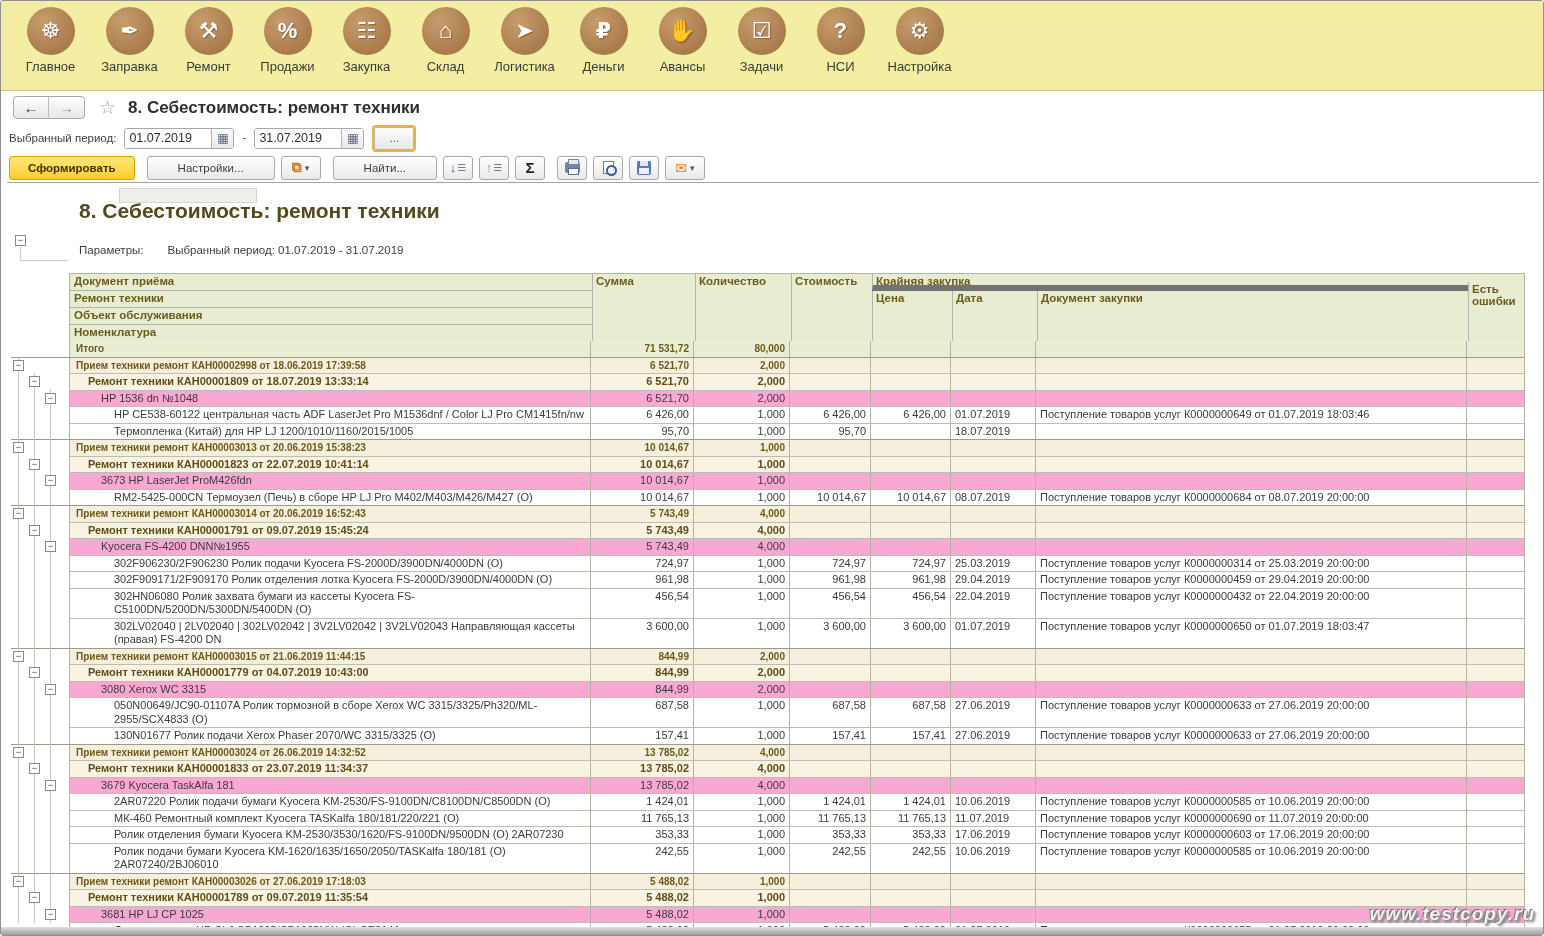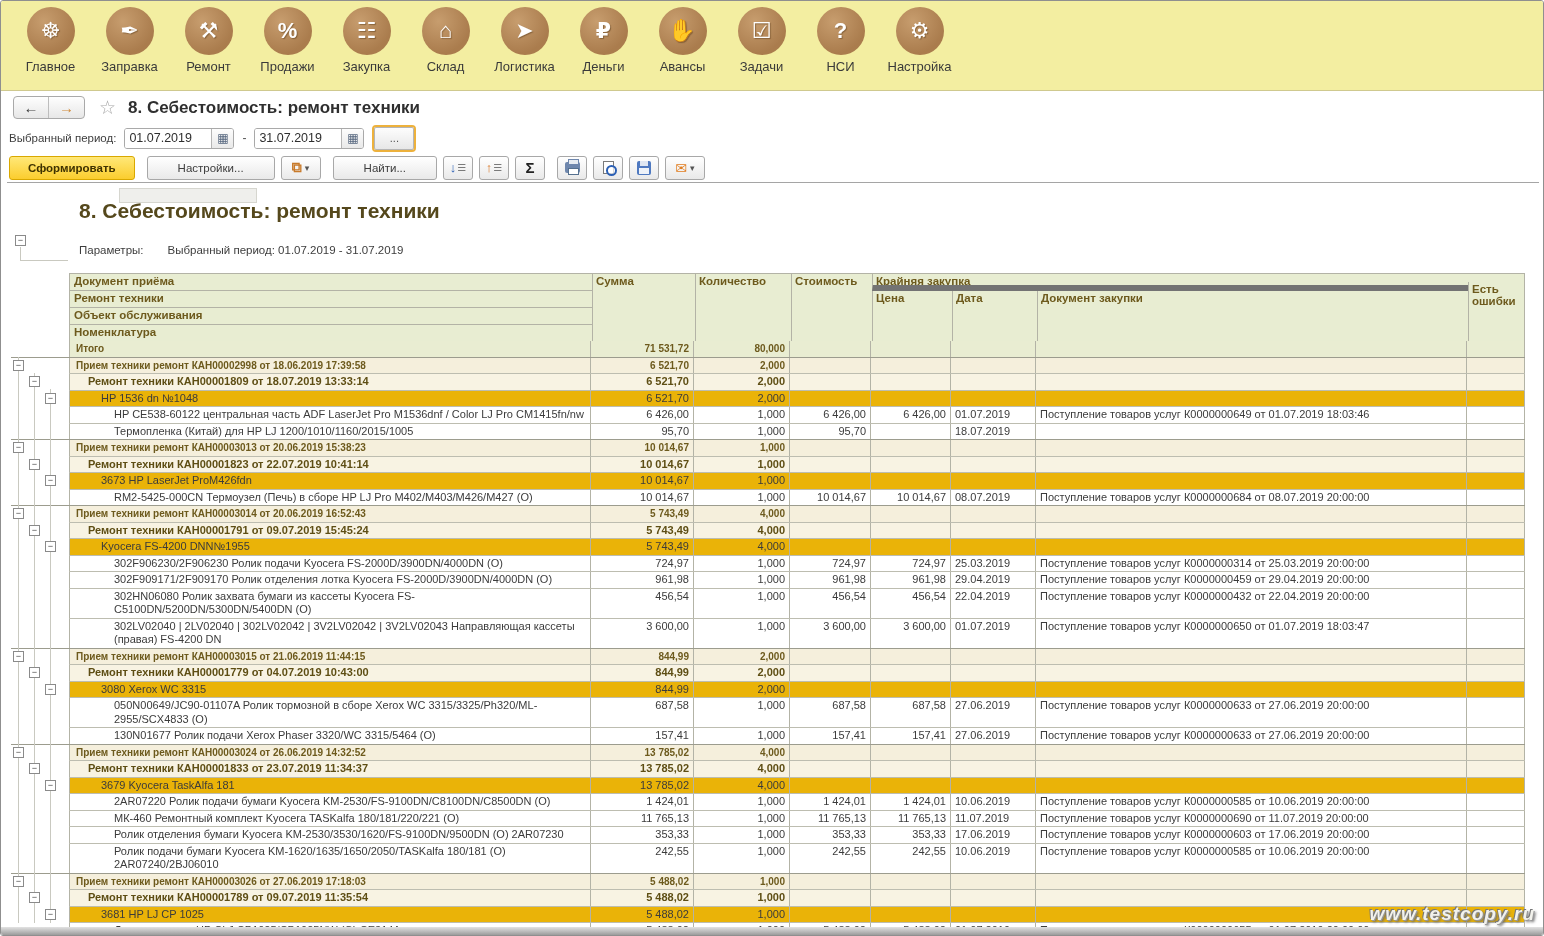--- a/index.html
+++ b/index.html
@@ -85,21 +85,21 @@
   .c-date { width:85px;  flex:none; }
   .c-doc  { width:431px; flex:none; }
   .c-err  { width:58px;  flex:none; }
   .row.h1 .cell { height:15.5px; white-space:nowrap; }
   .row.h2 .cell { height:29px; }
   .row.h2 .c-desc { white-space:normal; }
   .row.h2 .c-sum,.row.h2 .c-qty,.row.h2 .c-cost,.row.h2 .c-price,.row.h2 .c-date,.row.h2 .c-doc { white-space:nowrap; }
   .row.total .cell,.row.group .cell { background:#e9edd2; color:#6d5a1d; font-weight:bold; font-size:10px; }
   .row.group .cell { background:#f5efdc; }
   .row.repair .cell { background:#f8f3e3; color:#5e4e14; font-weight:bold; }
-  .row.object .cell { background:#eab308; color:#3b3b3b; }
+  .row.object .cell { background:#f9a8d4; color:#3b3b3b; }
   .row.item .cell { background:#fff; color:#3b3b3b; }
   .row.group { border-top:1px solid #9c9c8e; margin-top:-1px; }
   .ind0 { padding-left:6px; } .ind1 { padding-left:18px; } .ind2 { padding-left:31px; } .ind3 { padding-left:44px; }
 
   #watermark { position:absolute; right:10px; top:720px; font-size:19px; font-weight:bold; font-style:italic; letter-spacing:1px; color:#f2f2ec; text-shadow:-1px -1px 0 #777, 1px 1px 0 #999, 2px 2px 3px #666; z-index:5; }
   #bottom-bar { position:absolute; left:0; bottom:0; width:100%; height:8px; background:linear-gradient(#e2e2e2,#9c9c9c); z-index:6; }
 </style>
 </head>
 <body>
 
@@ -508,21 +508,21 @@
           <div class="cell c-sum">687,58</div>
           <div class="cell c-qty">1,000</div>
           <div class="cell c-cost">687,58</div>
           <div class="cell c-price">687,58</div>
           <div class="cell c-date">27.06.2019</div>
           <div class="cell c-doc">Поступление товаров услуг К0000000633 от 27.06.2019 20:00:00</div>
           <div class="cell c-err"></div>
         </div>
         <div class="row item h1">
           <div class="gut"></div>
-          <div class="cell c-desc ind3">130N01677 Ролик подачи Xerox Phaser 3320/WC 3315/5464 (О)</div>
+          <div class="cell c-desc ind3">130N01677 Ролик подачи Xerox Phaser 2070/WC 3315/3325 (О)</div>
           <div class="cell c-sum">157,41</div>
           <div class="cell c-qty">1,000</div>
           <div class="cell c-cost">157,41</div>
           <div class="cell c-price">157,41</div>
           <div class="cell c-date">27.06.2019</div>
           <div class="cell c-doc">Поступление товаров услуг К0000000633 от 27.06.2019 20:00:00</div>
           <div class="cell c-err"></div>
         </div>
         <div class="row group h1">
           <div class="gut">

